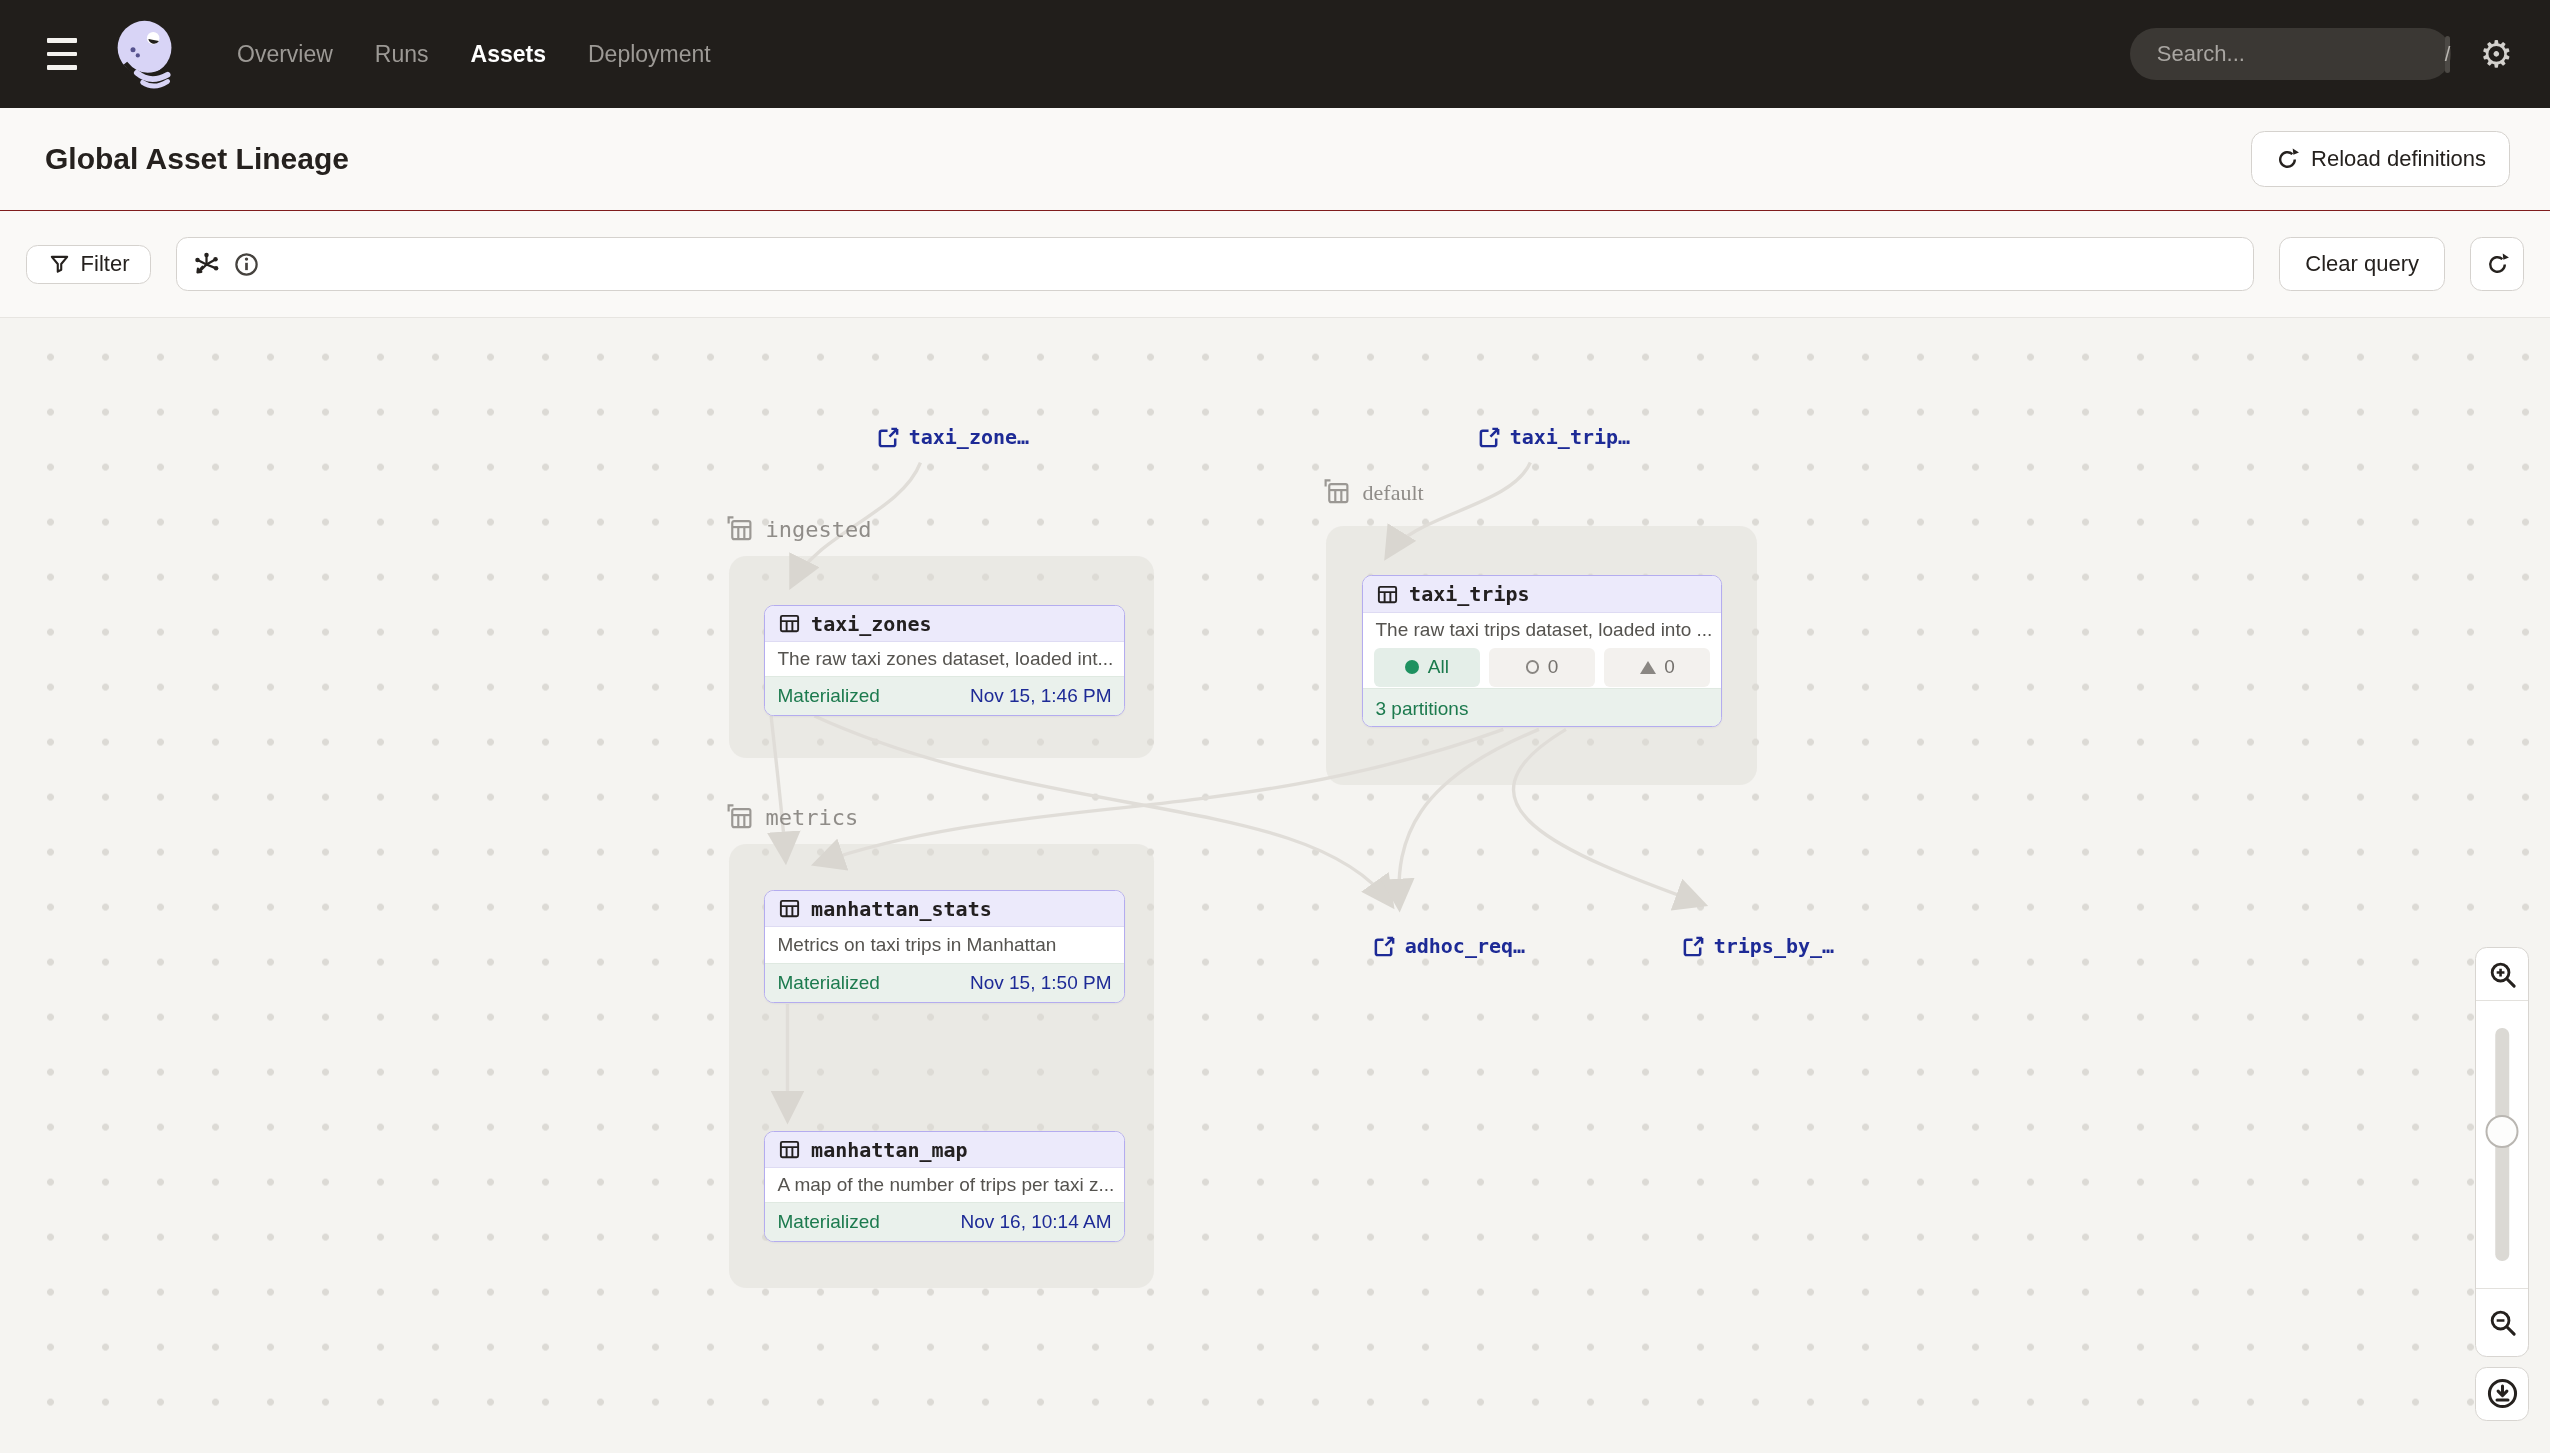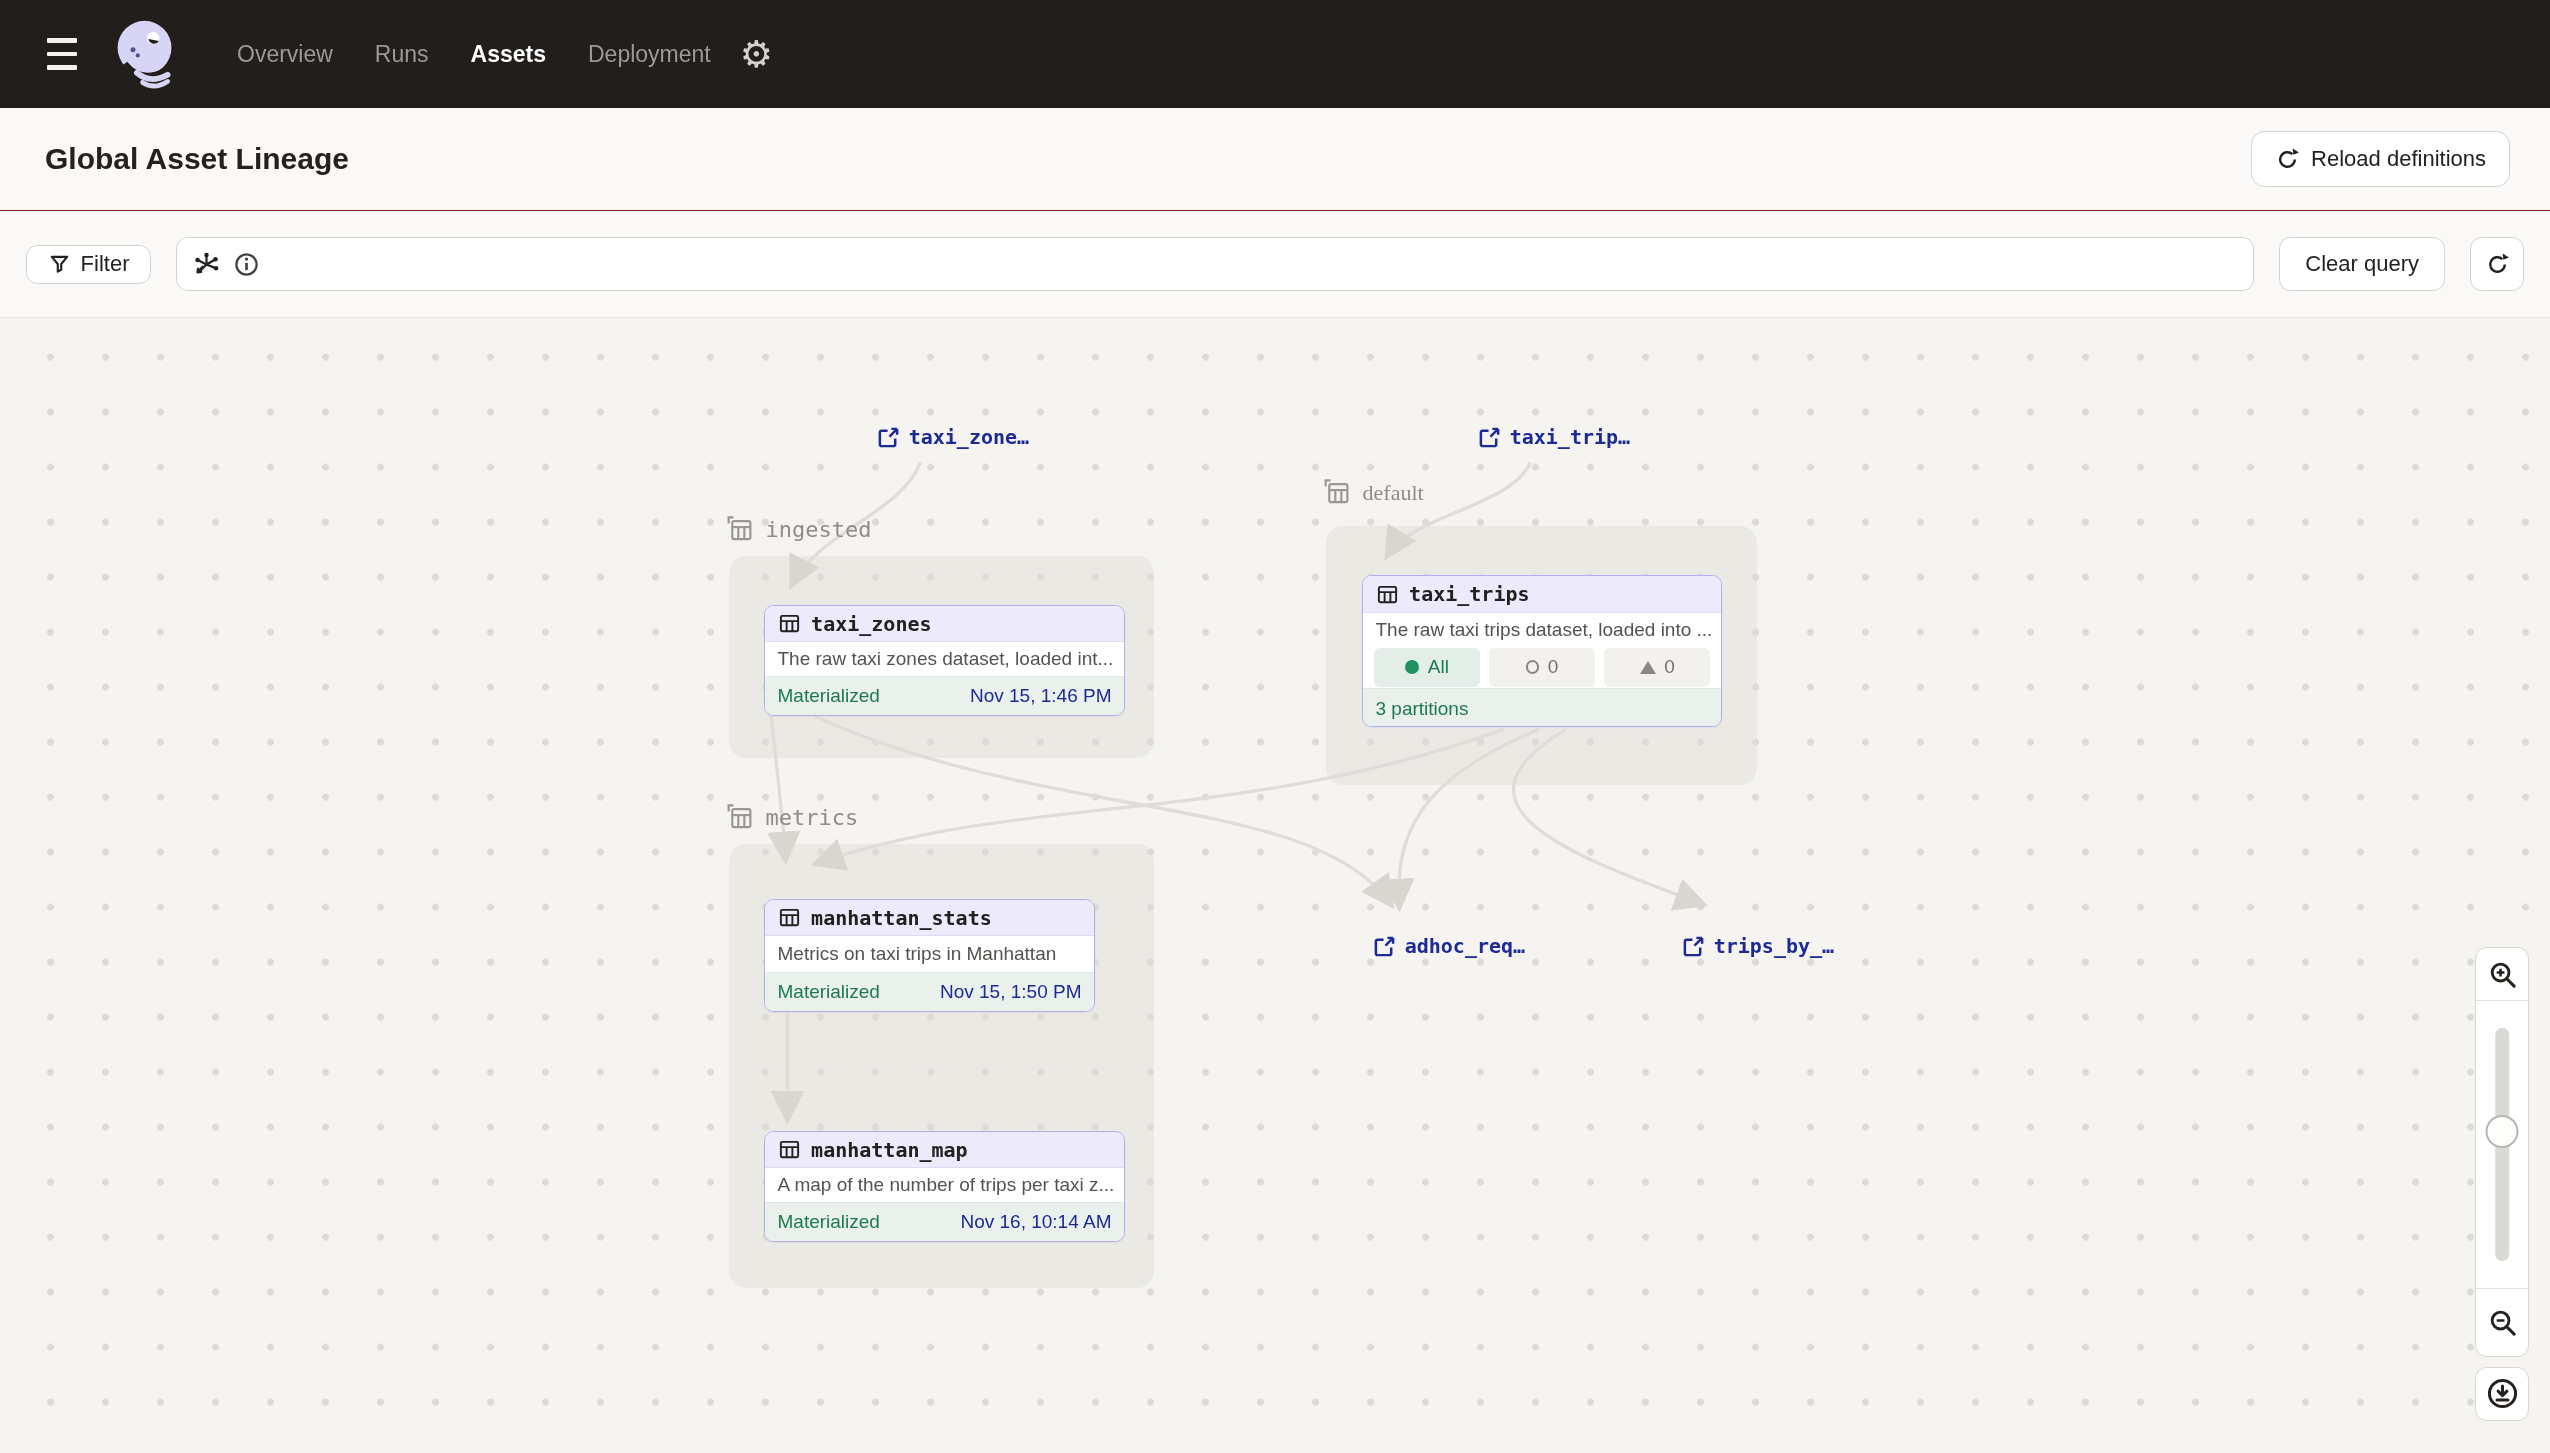--- a/index.html
+++ b/index.html
@@ -88,20 +88,28 @@
     <circle cx="47" cy="26" r="6.5" fill="#FFFFFF"></circle>
     <path d="M42 27 a6 6 0 0 0 11 2 z" fill="#211E1B"></path>
     <circle cx="26" cy="38" r="2.6" fill="#56528E"></circle>
     <circle cx="31" cy="44" r="2.2" fill="#56528E"></circle>
   </svg>
   <div class="navlinks">
     <div class="navlink">Overview</div>
     <div class="navlink">Runs</div>
     <div class="navlink active">Assets</div>
     <div class="navlink">Deployment</div>
+  </div>
+  <div class="search-pill">
+    <svg width="25" height="25" viewBox="0 0 24 24">
+      <circle cx="10" cy="10" r="6.2" fill="none" stroke="#E8E6E2" stroke-width="2.2"></circle>
+      <line x1="14.6" y1="14.6" x2="20" y2="20" stroke="#E8E6E2" stroke-width="2.2" stroke-linecap="round"></line>
+    </svg>
+    <input type="text" placeholder="Search..." style="">
+    <div class="slash-badge">/</div>
   </div>
   <div class="gear">⚙</div>
 </div>
 
 <div class="pagehead">
   <div class="pagetitle">Global Asset Lineage</div>
   <div class="btn reload-btn">
     <svg width="25" height="25" viewBox="0 0 24 24">
       <path d="M19 12 a7 7 0 1 1 -2.3 -5.2" fill="none" stroke="#25211E" stroke-width="2.3"></path>
       <path d="M17 1.5 L17.6 7.4 L23 5.2 Z" fill="#25211E"></path>
@@ -273,21 +281,21 @@
       <div class="pill pill-gray">
         <div class="tri-gray"></div>
         <span>0</span>
       </div>
     </div>
     <div class="node-footer" style="flex:0 0 40px;">
       <span class="status-green">3 partitions</span>
     </div>
   </div>
 
-  <div class="asset-node" style="left:764px; top:572px; width:331px; height:113px;margin-top:9px;">
+  <div class="asset-node" style="left:764px; top:572px; width:361px; height:113px;">
     <div class="node-header">
       <svg width="23" height="23" viewBox="0 0 24 24">
         <rect x="3" y="4" width="18" height="16" rx="1.5" fill="none" stroke="#232020" stroke-width="2"></rect>
         <line x1="3" y1="9.5" x2="21" y2="9.5" stroke="#232020" stroke-width="2"></line>
         <line x1="9" y1="9.5" x2="9" y2="20" stroke="#232020" stroke-width="2"></line>
         <line x1="15" y1="9.5" x2="15" y2="20" stroke="#232020" stroke-width="2"></line>
       </svg>
       <span>manhattan_stats</span>
     </div>
     <div class="node-desc">Metrics on taxi trips in Manhattan</div>

